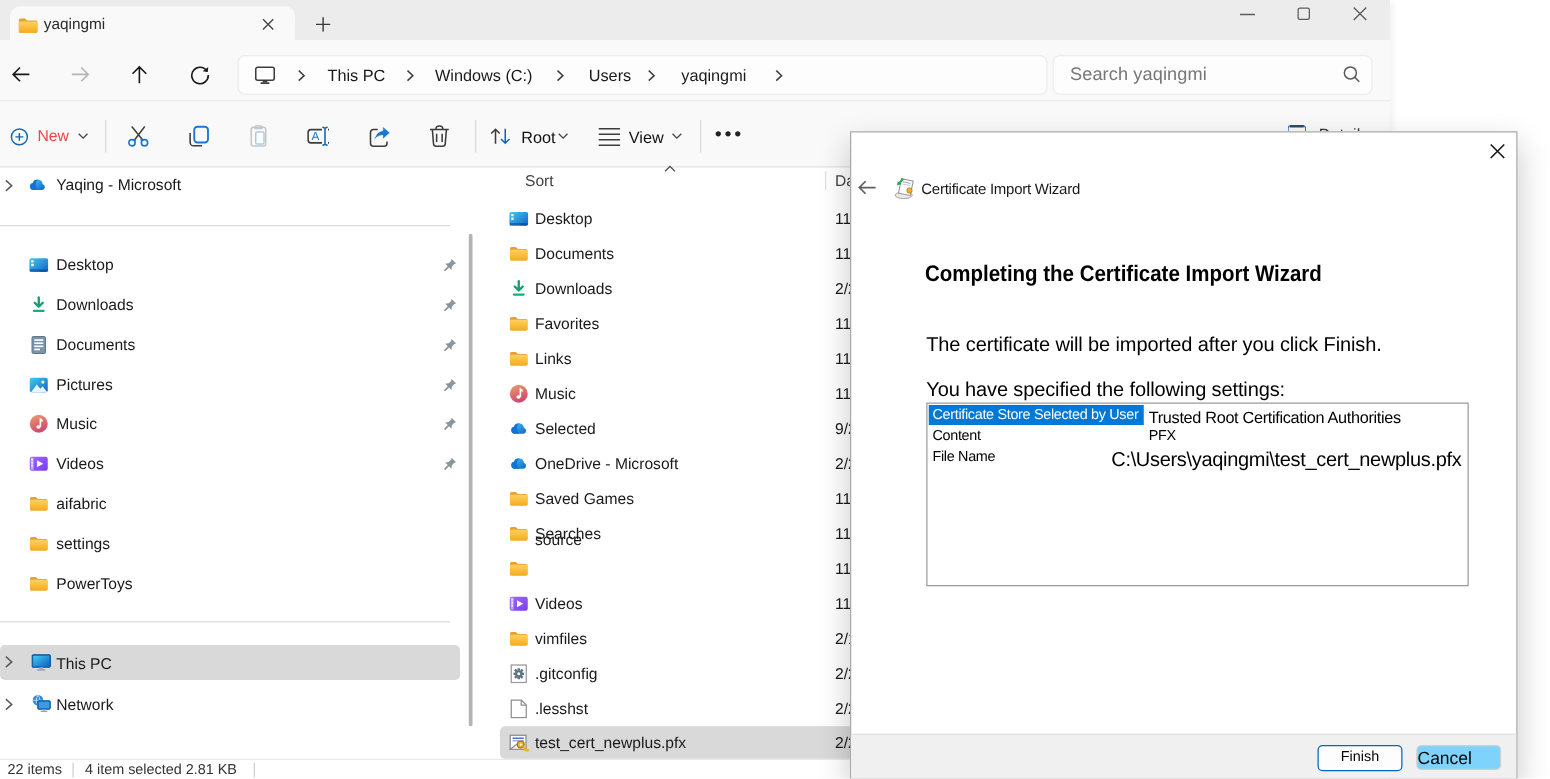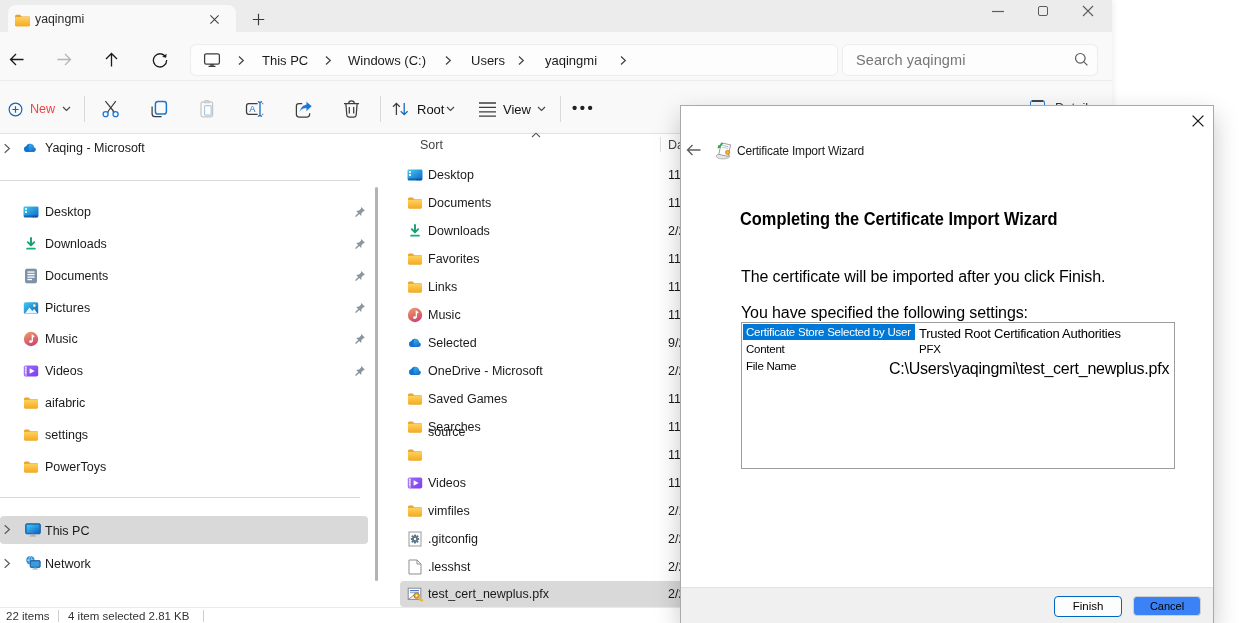--- a/index.html
+++ b/index.html
@@ -511,14 +511,14 @@
   <div class="a" style="left:743px;top:324px;width:172px;height:16px;background:#0078d7"></div>
   <div class="t" style="left:746px;top:327px;font-size:11.5px;letter-spacing:-0.25px;color:#fff">Certificate Store Selected by User</div>
   <div class="t" style="left:919px;top:327px;font-size:13px;letter-spacing:-0.25px;color:#000">Trusted Root Certification Authorities</div>
   <div class="t" style="left:746px;top:344px;font-size:11.5px;letter-spacing:-0.25px;color:#000">Content</div>
   <div class="t" style="left:919px;top:344px;font-size:11.5px;letter-spacing:-0.25px;color:#000">PFX</div>
   <div class="t" style="left:746px;top:361px;font-size:11.5px;letter-spacing:-0.25px;color:#000">File Name</div>
   <div class="t" style="left:889px;top:361px;font-size:16px;letter-spacing:-0.25px;color:#000">C:\Users\yaqingmi\test_cert_newplus.pfx</div>
 
   <div class="a" style="left:681px;top:587px;width:532px;height:36px;background:#f0f0f0;border-top:1px solid #e2e2e2"></div>
   <div class="a" style="left:1054px;top:596px;width:68px;height:21px;background:#fdfdfd;border:1.6px solid #0067c0;border-radius:4px;text-align:center;font-size:11.5px;color:#000;line-height:18px">Finish</div>
-  <div class="a" style="left:1133px;top:596px;width:68px;height:20px;background:#3b82f6;border:1px solid #d1d1d1;border-radius:4px;text-align:center;font-size:11px;color:#000;line-height:18px">Cancel</div>
+  <div class="a" style="left:1133px;top:596px;width:68px;height:20px;background:#7dd3fc;border:1px solid #d1d1d1;border-radius:4px;font-size:14px;color:#000;line-height:18px">Cancel</div>
 </div>
 
 </body></html>

